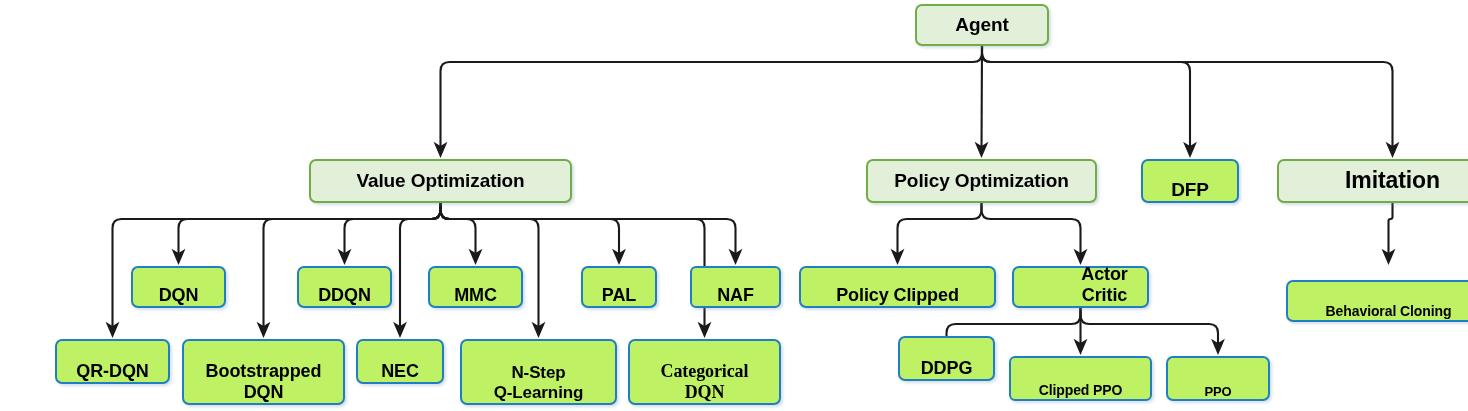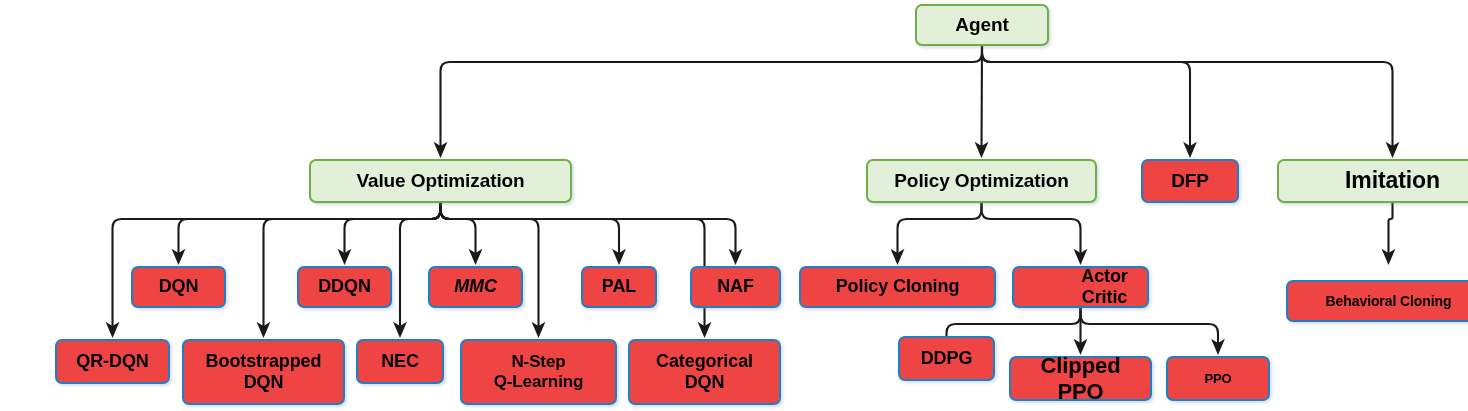--- a/index.html
+++ b/index.html
@@ -39,22 +39,23 @@
     line-height: 1.18;
     letter-spacing: -0.1px;
     box-shadow: 2px 2px 3px rgba(120,150,175,0.30);
     z-index: 2;
   }
   .node.green {
     background: #e2efd9;
     border: 2.5px solid #70ad47;
   }
   .node.blue {
-    background: #ef4444;
+    background: #bef264;
     border: 2.5px solid #1f7fc4;
+    align-items: flex-end;
   }
   .node .lbl {
     display: block;
     white-space: pre-line;
     padding: 0 6px;
   }
 </style>
 </head>
 <body>
 
@@ -103,31 +104,31 @@
       </div>
       <div class="node green" style="left: 1231px; top: 159px; width: 231px; height: 44px; font-size: 23px;">
         <span class="lbl">Imitation</span>
       </div>
       <div class="node blue" style="left: 85px; top: 266px; width: 95px; height: 42px; font-size: 18px;">
         <span class="lbl">DQN</span>
       </div>
       <div class="node blue" style="left: 251px; top: 266px; width: 95px; height: 42px; font-size: 18px;">
         <span class="lbl">DDQN</span>
       </div>
-      <div class="node blue" style="left: 382px; top: 266px; width: 95px; height: 42px; font-size: 18px; font-style: italic;">
+      <div class="node blue" style="left: 382px; top: 266px; width: 95px; height: 42px; font-size: 18px;">
         <span class="lbl">MMC</span>
       </div>
       <div class="node blue" style="left: 535px; top: 266px; width: 76px; height: 42px; font-size: 18px;">
         <span class="lbl">PAL</span>
       </div>
-      <div class="node blue" style="left: 644px; top: 266px; width: 91px; height: 42px; font-size: 18px;">
+      <div class="node blue" style="left: 644px; top: 266px; width: 91px; height: 42px; font-size: 18px; border-radius: 6px;">
         <span class="lbl">NAF</span>
       </div>
       <div class="node blue" style="left: 753px; top: 266px; width: 197px; height: 42px; font-size: 18px;">
-        <span class="lbl">Policy Cloning</span>
+        <span class="lbl">Policy Clipped</span>
       </div>
       <div class="node blue" style="left: 966px; top: 266px; width: 137px; height: 42px; font-size: 18px; padding-left: 48px;">
         <span class="lbl">Actor Critic</span>
       </div>
       <div class="node blue" style="left: 1240px; top: 280px; width: 205px; height: 42px; font-size: 14px;">
         <span class="lbl">Behavioral Cloning</span>
       </div>
       <div class="node blue" style="left: 9px; top: 339px; width: 115px; height: 45px; font-size: 18px;">
         <span class="lbl">QR-DQN</span>
       </div>
@@ -135,27 +136,27 @@
         <span class="lbl">Bootstrapped
 DQN</span>
       </div>
       <div class="node blue" style="left: 310px; top: 339px; width: 88px; height: 45px; font-size: 18px;">
         <span class="lbl">NEC</span>
       </div>
       <div class="node blue" style="left: 414px; top: 339px; width: 157px; height: 66px; font-size: 17px;">
         <span class="lbl">N-Step
 Q-Learning</span>
       </div>
-      <div class="node blue" style="left: 582px; top: 339px; width: 153px; height: 66px; font-size: 18px;">
+      <div class="node blue" style="left: 582px; top: 339px; width: 153px; height: 66px; font-size: 18px; font-family: Liberation Serif, serif;">
         <span class="lbl">Categorical
 DQN</span>
       </div>
       <div class="node blue" style="left: 852px; top: 336px; width: 97px; height: 45px; font-size: 18px;">
         <span class="lbl">DDPG</span>
       </div>
-      <div class="node blue" style="left: 963px; top: 356px; width: 143px; height: 45px; font-size: 22px;">
+      <div class="node blue" style="left: 963px; top: 356px; width: 143px; height: 45px; font-size: 14px; border-radius: 6px;">
         <span class="lbl">Clipped PPO</span>
       </div>
       <div class="node blue" style="left: 1120px; top: 356px; width: 104px; height: 45px; font-size: 13px;">
         <span class="lbl">PPO</span>
       </div>
     </div>
 </div>
 
 </body></html>

